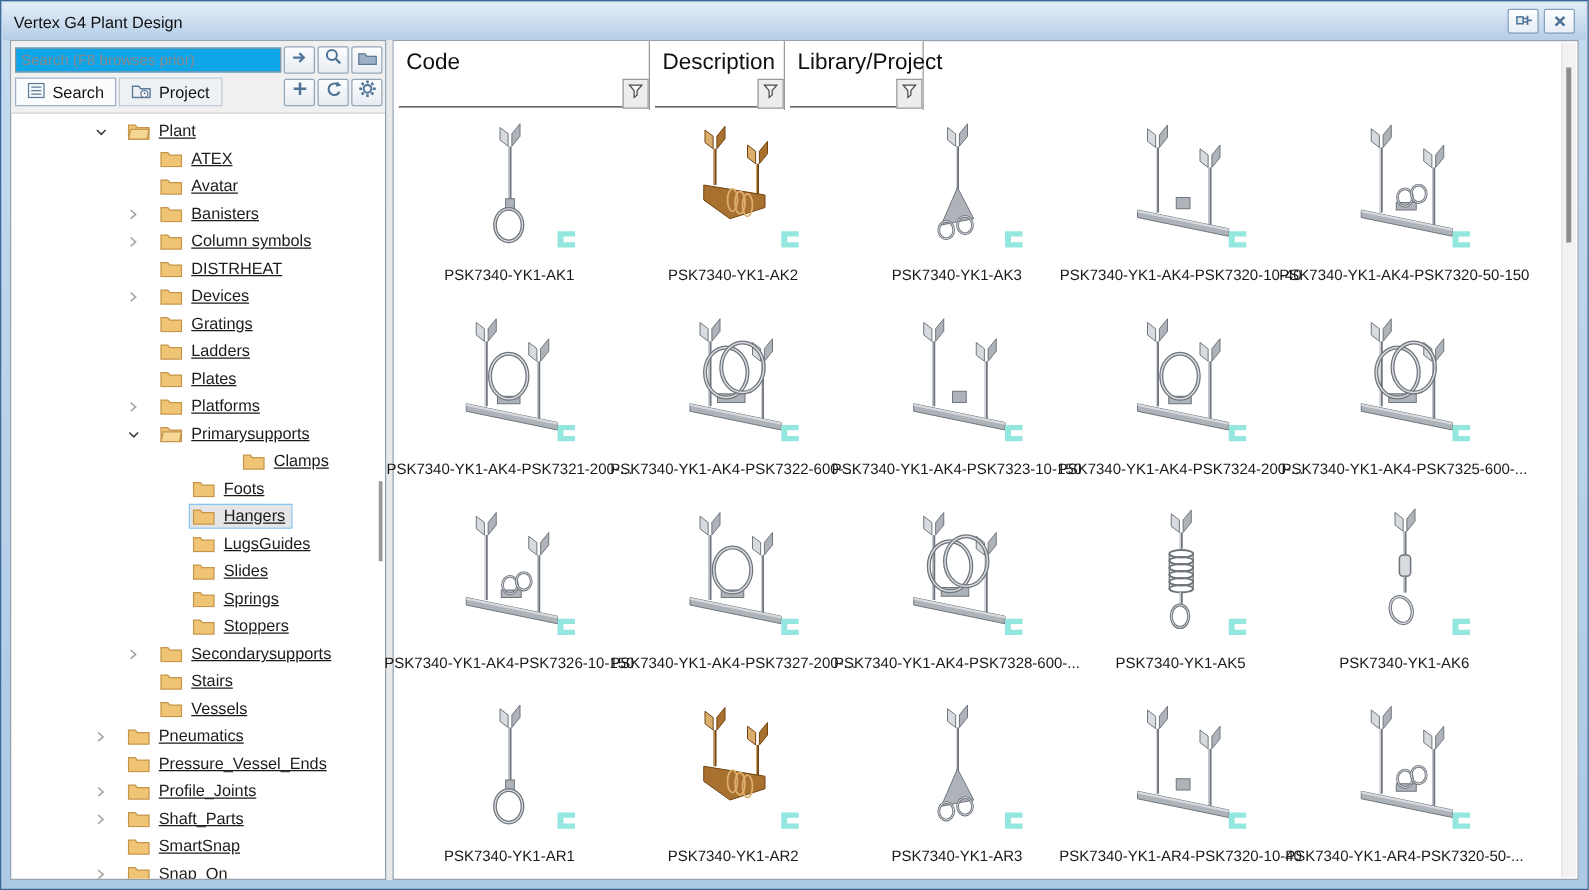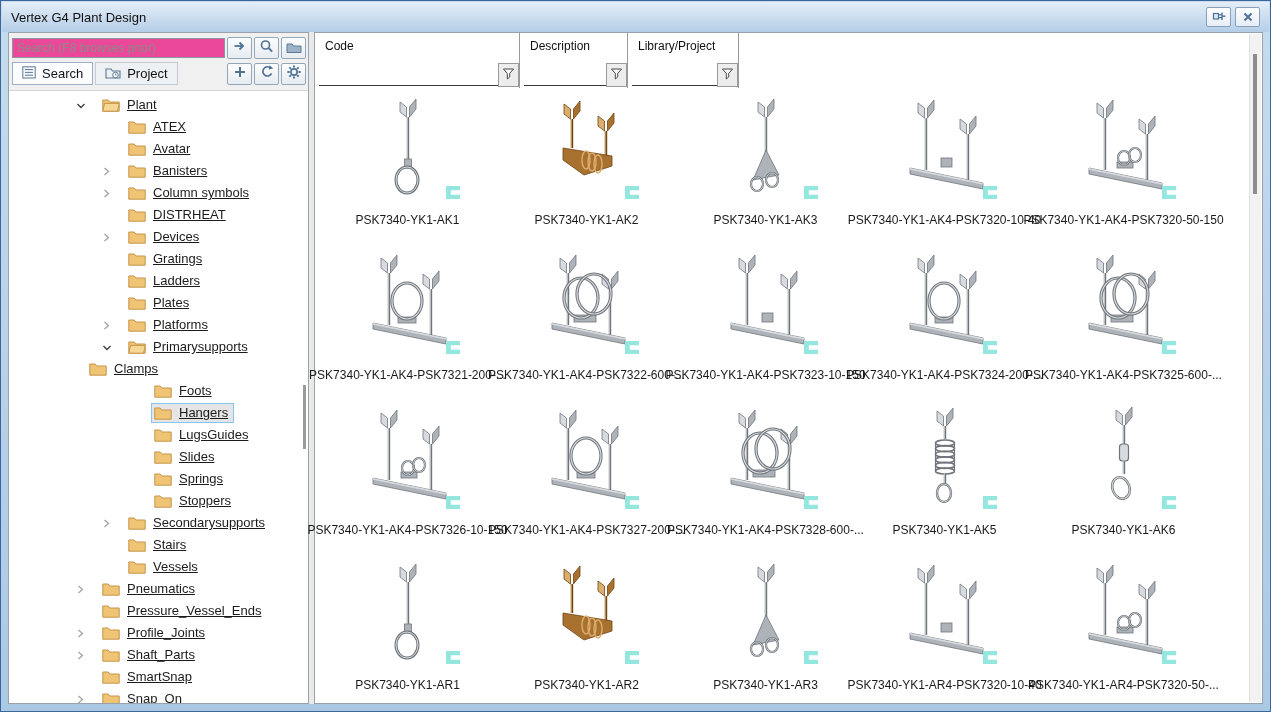--- a/index.html
+++ b/index.html
@@ -11,41 +11,41 @@
     background:linear-gradient(#e3eef8 0%,#cadcee 55%,#b4cee8 100%);
     display:flex;align-items:center;padding:0 9px;font-size:13px;color:#101010;}
   .winbtns{margin-left:auto;display:flex;gap:4px;}
   .winbtn{width:23px;height:18px;background:linear-gradient(#fdfeff,#e7eef6);
     border:1px solid #87a1bb;border-radius:2px;display:flex;align-items:center;justify-content:center;cursor:pointer;}
   
   .content{position:absolute;top:31px;left:7px;right:7px;bottom:7px;display:flex;}
   .left{width:301px;background:#fff;border:1px solid #97a2ac;box-sizing:border-box;position:relative;}
   .topbars{position:absolute;top:0;left:0;right:0;height:57px;background:#f0f0f0;border-bottom:1px solid #d6d6d6;}
   .srow{display:flex;align-items:center;padding:4px 2px 0 3px;gap:2px;}
-  .search-input{width:222px;height:18px;border:1px solid #8a98a6;padding:0 4px;font-size:12px;color:#333;background:#ec4899;}
+  .search-input{width:222px;height:18px;border:1px solid #8a98a6;padding:0 4px;font-size:12px;color:#333;background:#0ea5e9;}
   .search-input::placeholder{color:#8a8a8a;}
   .tbtn{width:23px;height:20px;background:linear-gradient(#fcfdfe,#e7ecf1);
     border:1px solid #93a7ba;border-radius:2px;display:flex;align-items:center;justify-content:center;cursor:pointer;flex:none;}
   .trow2{display:flex;align-items:center;padding:3px 2px 0 3px;gap:2px;}
   .tab{height:21px;display:flex;align-items:center;gap:6px;padding:0 9px;font-size:13px;color:#111;
     border:1px solid #c3ccd5;background:#eef1f4;cursor:pointer;}
   .tab.active{background:#fbfcfd;border-color:#9cb1c5;}
   .tabspacer{flex:1;}
   .tree{position:absolute;top:57px;left:0;right:0;bottom:0;overflow:hidden;padding-top:4px;}
   .trow{height:22px;display:flex;align-items:center;font-size:13px;color:#1b1b1b;cursor:pointer;}
   .chev{width:24px;display:inline-flex;justify-content:flex-start;align-items:center;flex:none;}
   .nwrap{display:flex;align-items:center;padding:1px 5px 2px 2px;outline:1px solid transparent;text-decoration:underline;}
   .nwrap.sel{background:#e5e5e5;outline:1px solid #86c5f1;}
   .fold{margin-right:7px;display:inline-flex;flex:none;}
   .tree-thumb{position:absolute;right:2px;top:352px;width:3px;height:64px;background:#9a9a9a;}
   .splitter{width:5px;background:#e9e9e9;cursor:col-resize;}
   .main{flex:1;background:#fff;border:1px solid #97a2ac;box-sizing:border-box;position:relative;}
   
   .hcol{position:absolute;top:0;height:55px;border-right:1px solid #9b9b9b;background:#fff;box-sizing:border-box;cursor:pointer;}
-  .hlabel{padding:6px 0 0 10px;font-size:12px;color:#101010;}
+  .hlabel{padding:6px 0 0 10px;font-size:18px;color:#101010;}
   .hfilter{position:absolute;left:4px;right:3px;bottom:2px;height:24px;border-bottom:1.5px solid #3a3a3a;cursor:text;}
   .funnelbtn{position:absolute;right:0;bottom:1px;width:19px;height:22px;background:#ededed;
     border:1px solid #9a9a9a;display:flex;align-items:center;justify-content:center;cursor:pointer;}
   
   .grid{position:absolute;left:3px;top:60px;display:grid;grid-template-columns:repeat(5,179px);}
   .cell{position:relative;height:155px;cursor:pointer;}
   .thumb{position:absolute;left:50%;top:3px;transform:translateX(-50%);}
   .codetxt{position:absolute;left:-12px;right:-12px;bottom:21px;text-align:center;font-size:12px;color:#1a1a1a;white-space:nowrap;}
   .badge{position:absolute;right:36px;bottom:44px;}
   .vscroll{position:absolute;top:1px;right:1px;bottom:1px;width:11px;background:#f2f2f2;border-left:1px solid #e2e2e2;cursor:pointer;}
@@ -299,21 +299,21 @@
             <span class="nwrap">
               <span class="fold">
                 <svg width="18" height="14" viewBox="0 0 18 14">
                   <path d="M0.8,2 h5.4 l1.6,2 h9.4 v9.2 H0.8 Z" fill="#efc475" stroke="#c6954a" stroke-width="1"></path>
                   <path d="M2.6,5.4 h14.6 l-1.6,7.8 H0.8 Z" fill="#f6d695" stroke="#c6954a" stroke-width="1"></path>
                 </svg>
               </span>
               <span>Primarysupports</span>
             </span>
           </div>
-          <div class="trow" style="padding-left: 54px;">
+          <div class="trow" style="padding-left: 119px; justify-content: center;">
             <span class="chev"></span>
             <span class="nwrap">
               <span class="fold">
                 <svg width="18" height="14" viewBox="0 0 18 14">
                   <path d="M0.8,2 h5.4 l1.6,2 h9.4 v9.2 H0.8 Z" fill="#efc475" stroke="#c6954a" stroke-width="1"></path>
                 </svg>
               </span>
               <span>Clamps</span>
             </span>
           </div>

